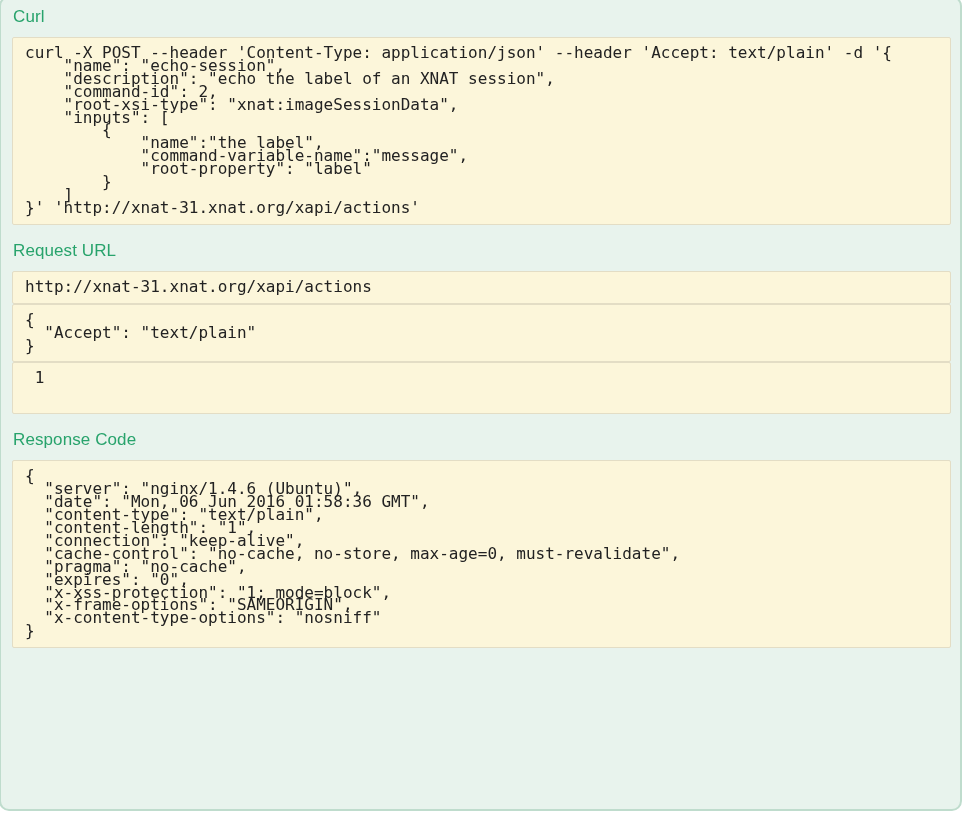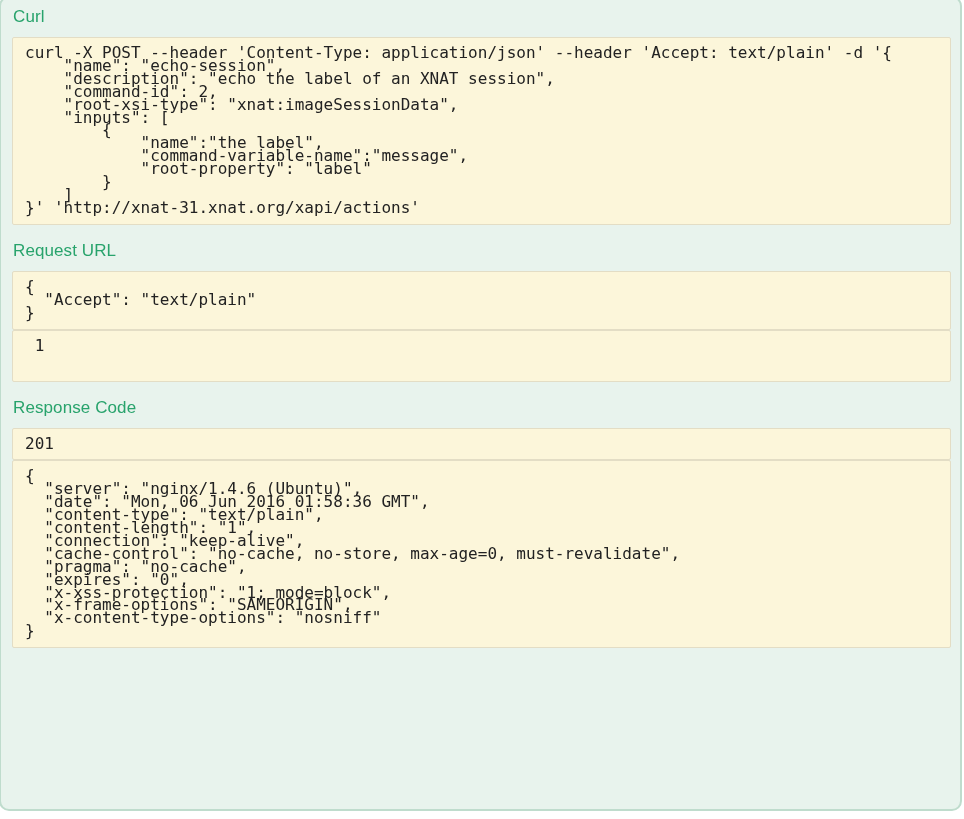--- a/index.html
+++ b/index.html
@@ -65,35 +65,35 @@
             "name":"the label",
             "command-variable-name":"message",
             "root-property": "label"
         }
     ]
 }' 'http://xnat-31.xnat.org/xapi/actions'</pre>
   </div>
 
   <div class="sec">
     <h4>Request URL</h4>
+    <pre class="code">http://xnat-31.xnat.org/xapi/actions</pre>
   </div>
 
   <div class="sec">
     <pre class="code">{
   "Accept": "text/plain"
 }</pre>
   </div>
 
   <div class="sec">
     <pre class="code tall"> 1</pre>
   </div>
 
   <div class="sec">
     <h4>Response Code</h4>
-    <pre class="code">201</pre>
   </div>
 
   <div class="sec">
     <pre class="code">{
   "server": "nginx/1.4.6 (Ubuntu)",
   "date": "Mon, 06 Jun 2016 01:58:36 GMT",
   "content-type": "text/plain",
   "content-length": "1",
   "connection": "keep-alive",
   "cache-control": "no-cache, no-store, max-age=0, must-revalidate",

